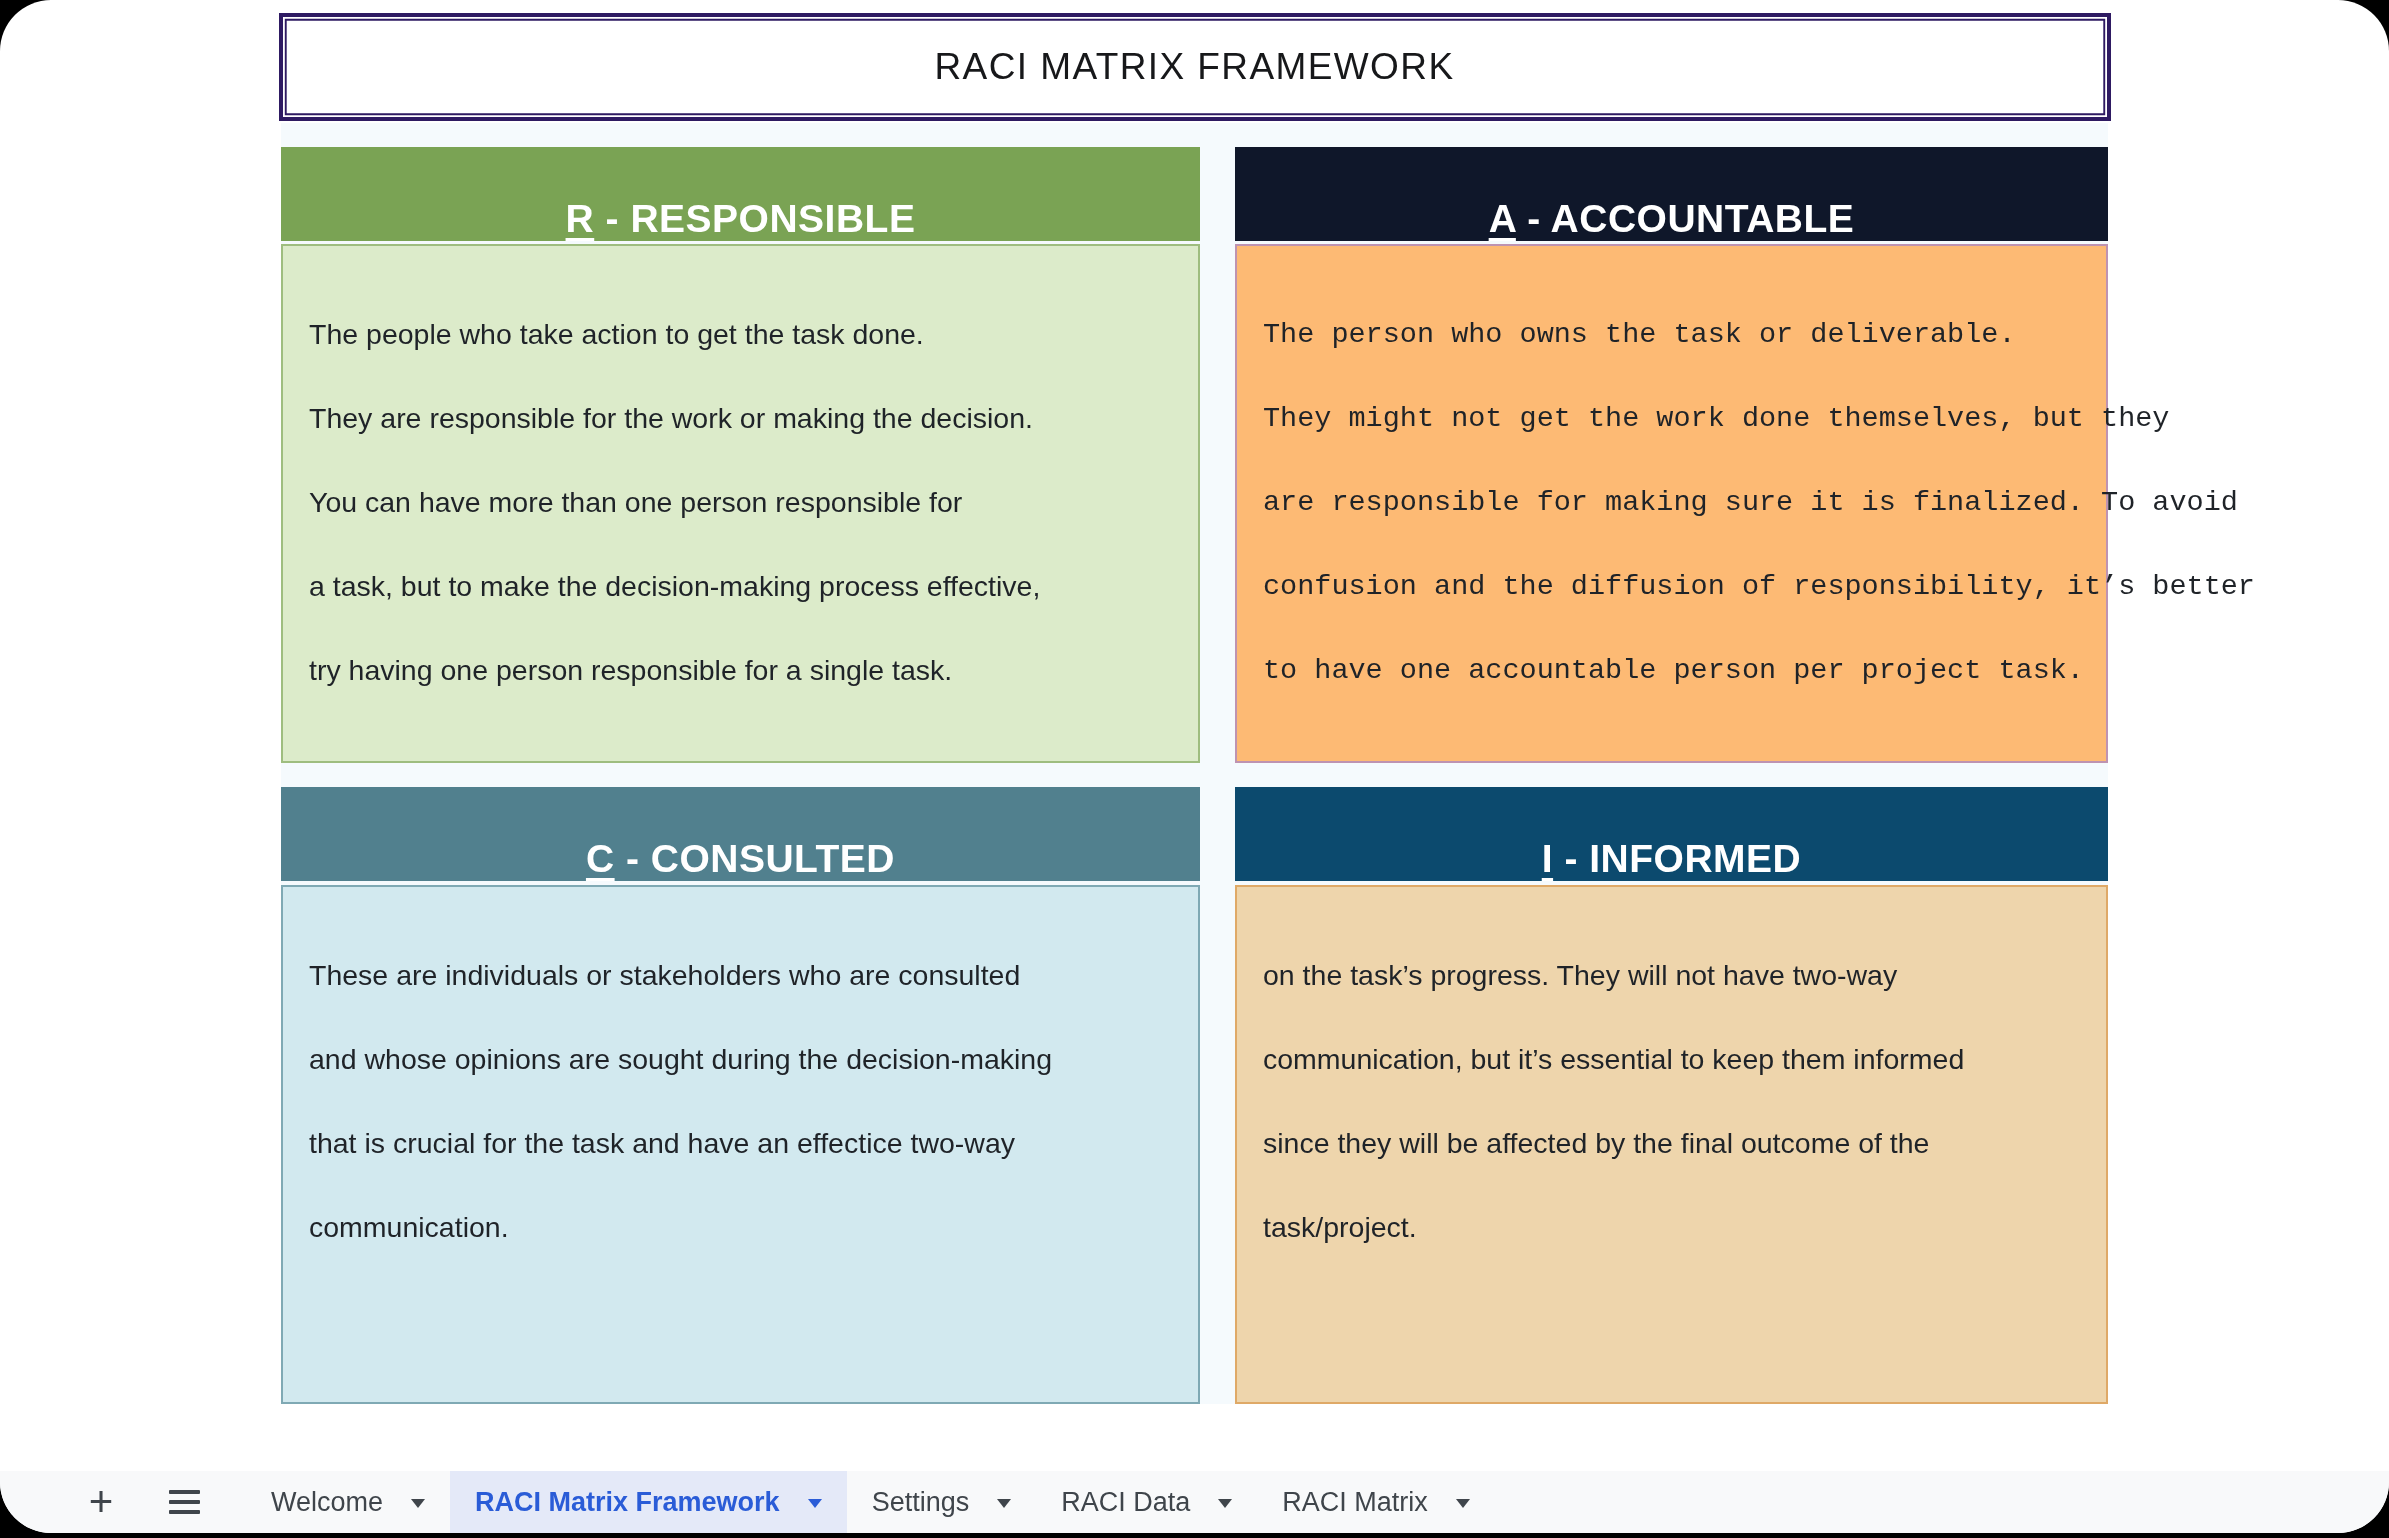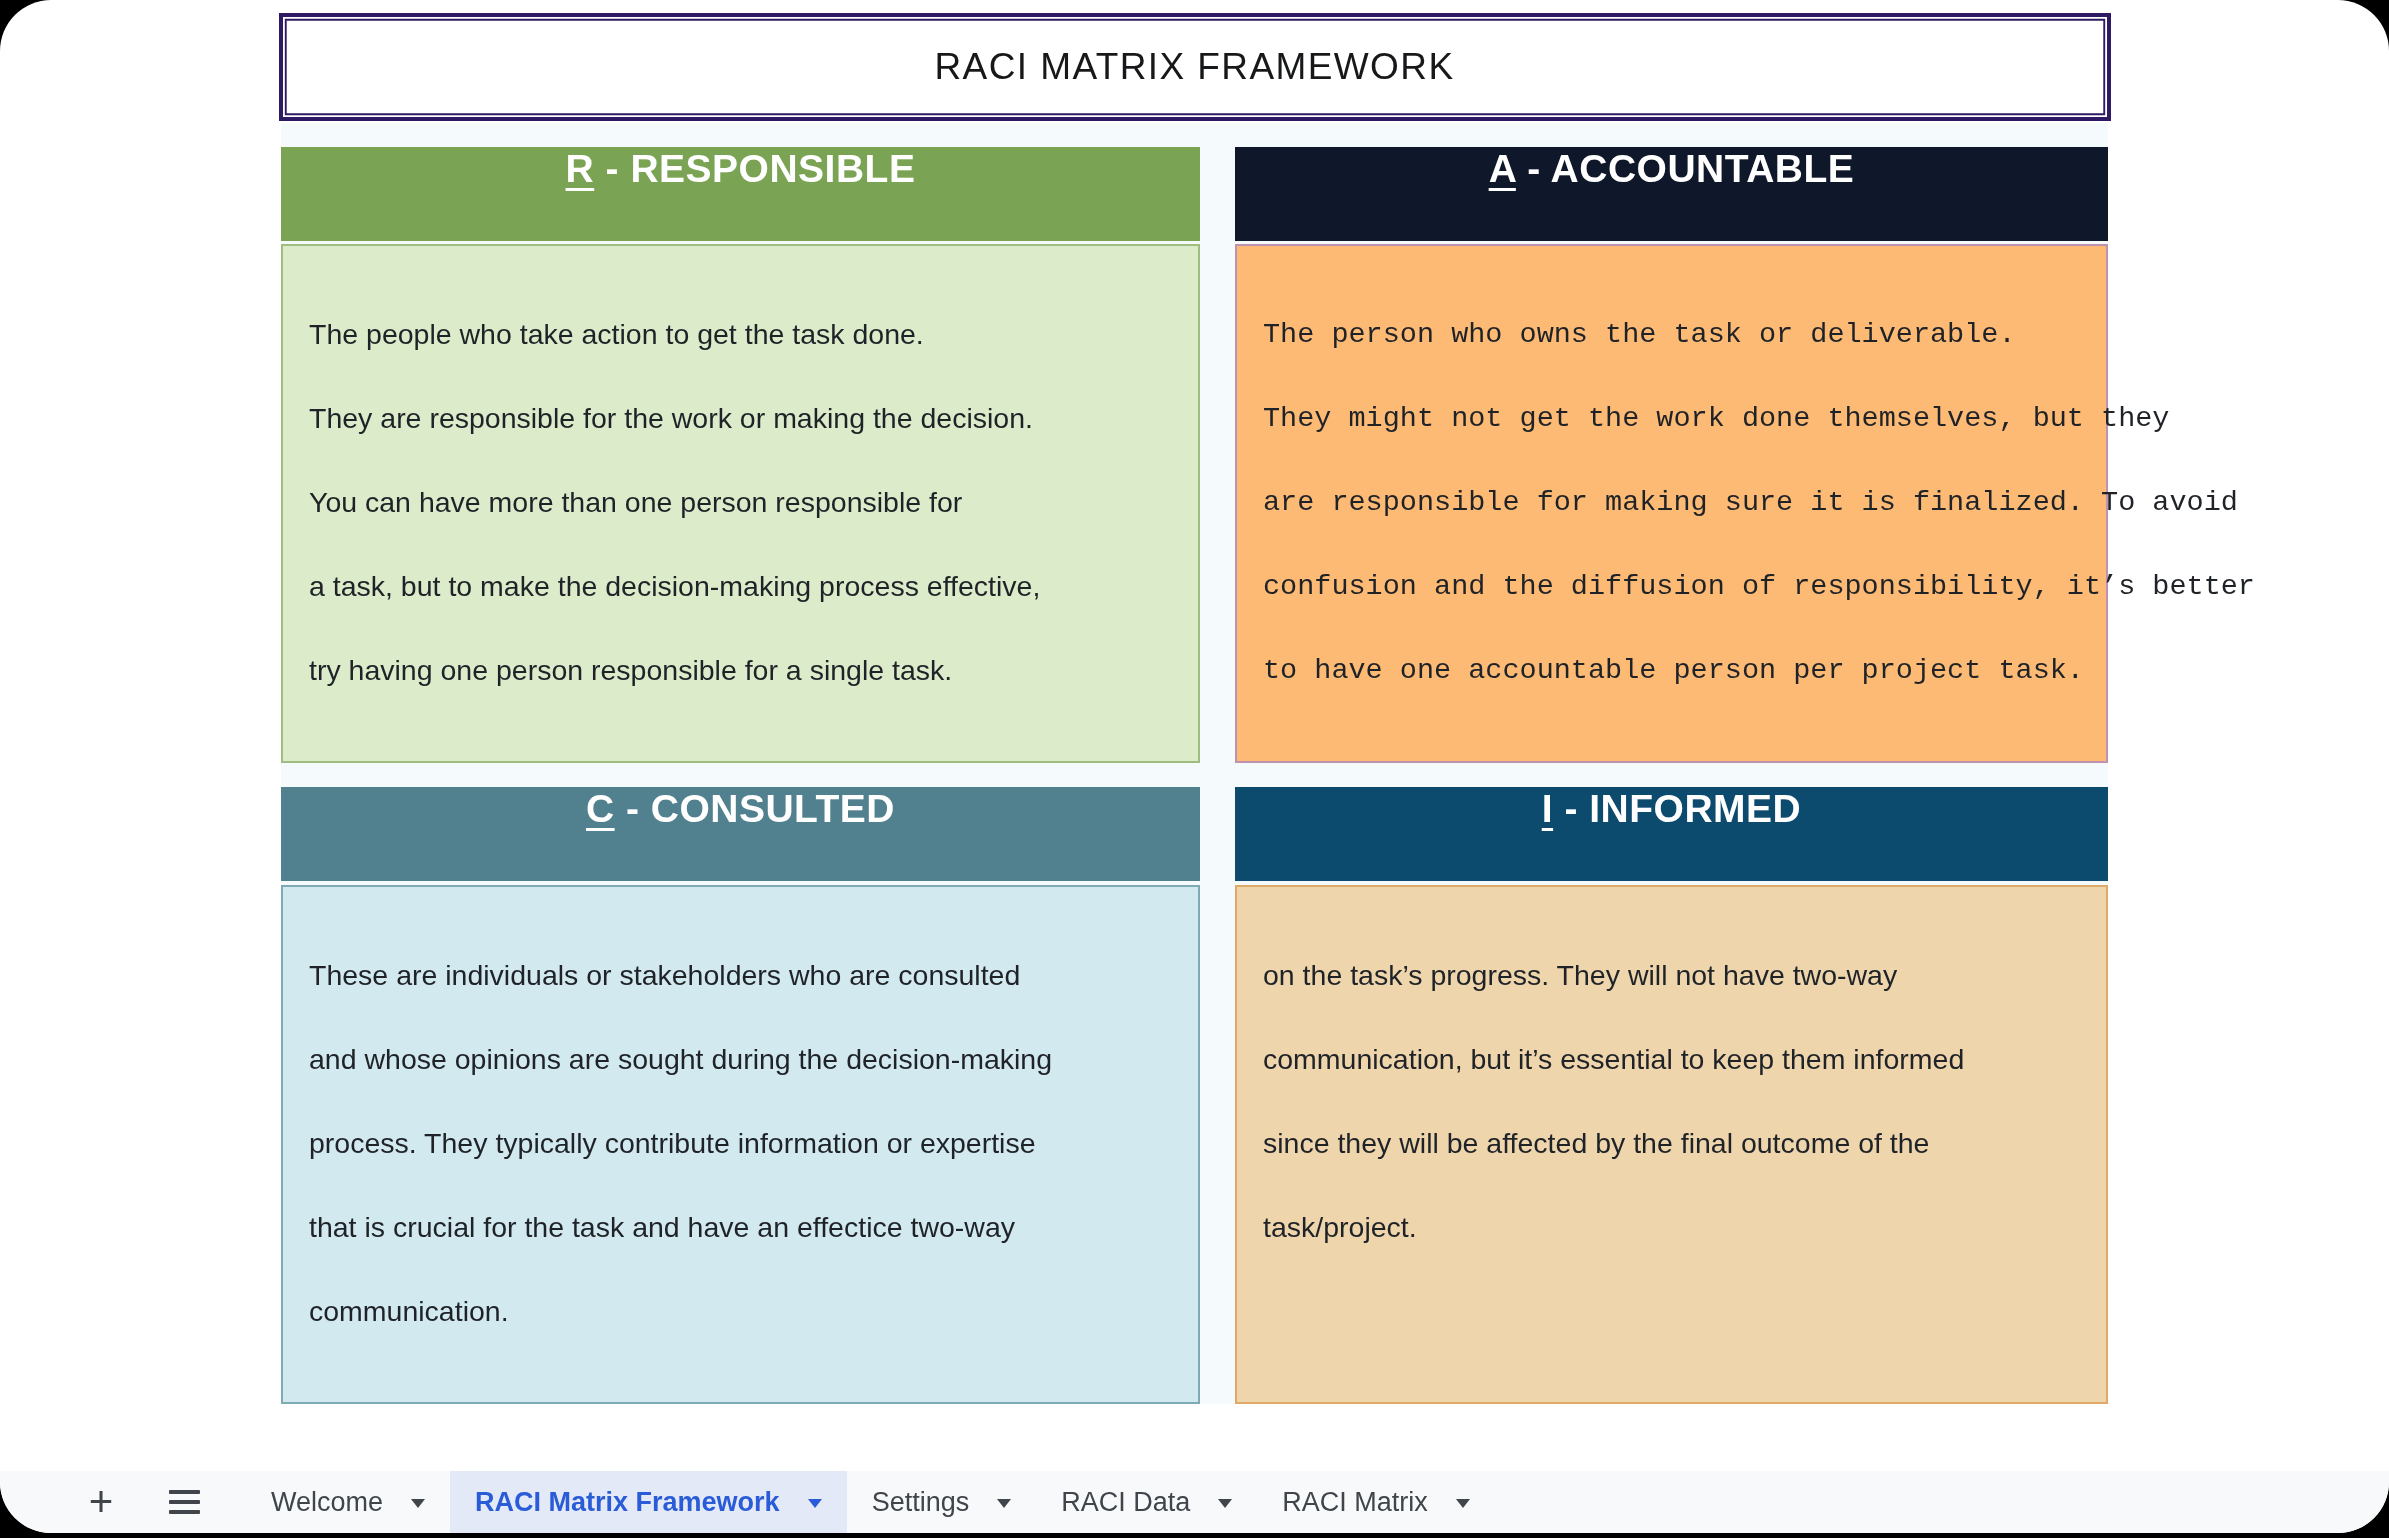--- a/index.html
+++ b/index.html
@@ -22,21 +22,21 @@
   
   .grid-wrap {
     width:1827px; margin:1.8px auto 0; padding-top:24px; background:#F5FAFD;
   }
   .grid {
     display:grid; grid-template-columns:919px 873px;
     column-gap:35px; row-gap:24px;
   }
   .quad { background:transparent; }
   .q-header {
-    height:94px; display:flex; align-items:flex-start; justify-content:center;
+    height:94px; display:flex; align-items:flex-end; justify-content:center;
     color:#fff; font-size:39px; font-weight:600; letter-spacing:0.5px;
   }
   .q-letter { text-decoration:underline; text-decoration-thickness:2.8px; text-underline-offset:6.4px; }
   .q-body {
     margin-top:3.7px; height:519px; border:2.8px solid; background:#eee;
     padding:46px 13px 0 26px;
   }
   .q-line {
     height:84px; display:flex; align-items:center;
     font-size:28.5px; color:#1F2328; white-space:nowrap;
@@ -102,21 +102,20 @@
         </div>
       </div>
 
       <div class="quad">
         <div class="q-header" style="background-color: rgb(81, 128, 142);">
           <span><span class="q-letter">C</span><span> - CONSULTED</span></span>
         </div>
         <div class="q-body" style="background-color: rgb(210, 233, 239); border-color: rgb(127, 169, 180);">
           <div class="q-line">These are individuals or stakeholders who are consulted</div>
           <div class="q-line">and whose opinions are sought during the decision-making</div>
-          <div class="q-line">process. They typically contribute information or expertise</div>
           <div class="q-line">that is crucial for the task and have an effectice two-way</div>
           <div class="q-line">communication.</div>
         </div>
       </div>
 
       <div class="quad">
         <div class="q-header" style="background-color: #0c4a6e;">
           <span><span class="q-letter">I</span><span> - INFORMED</span></span>
         </div>
         <div class="q-body" style="background-color: rgb(238, 213, 172); border-color: rgb(223, 169, 103);">

